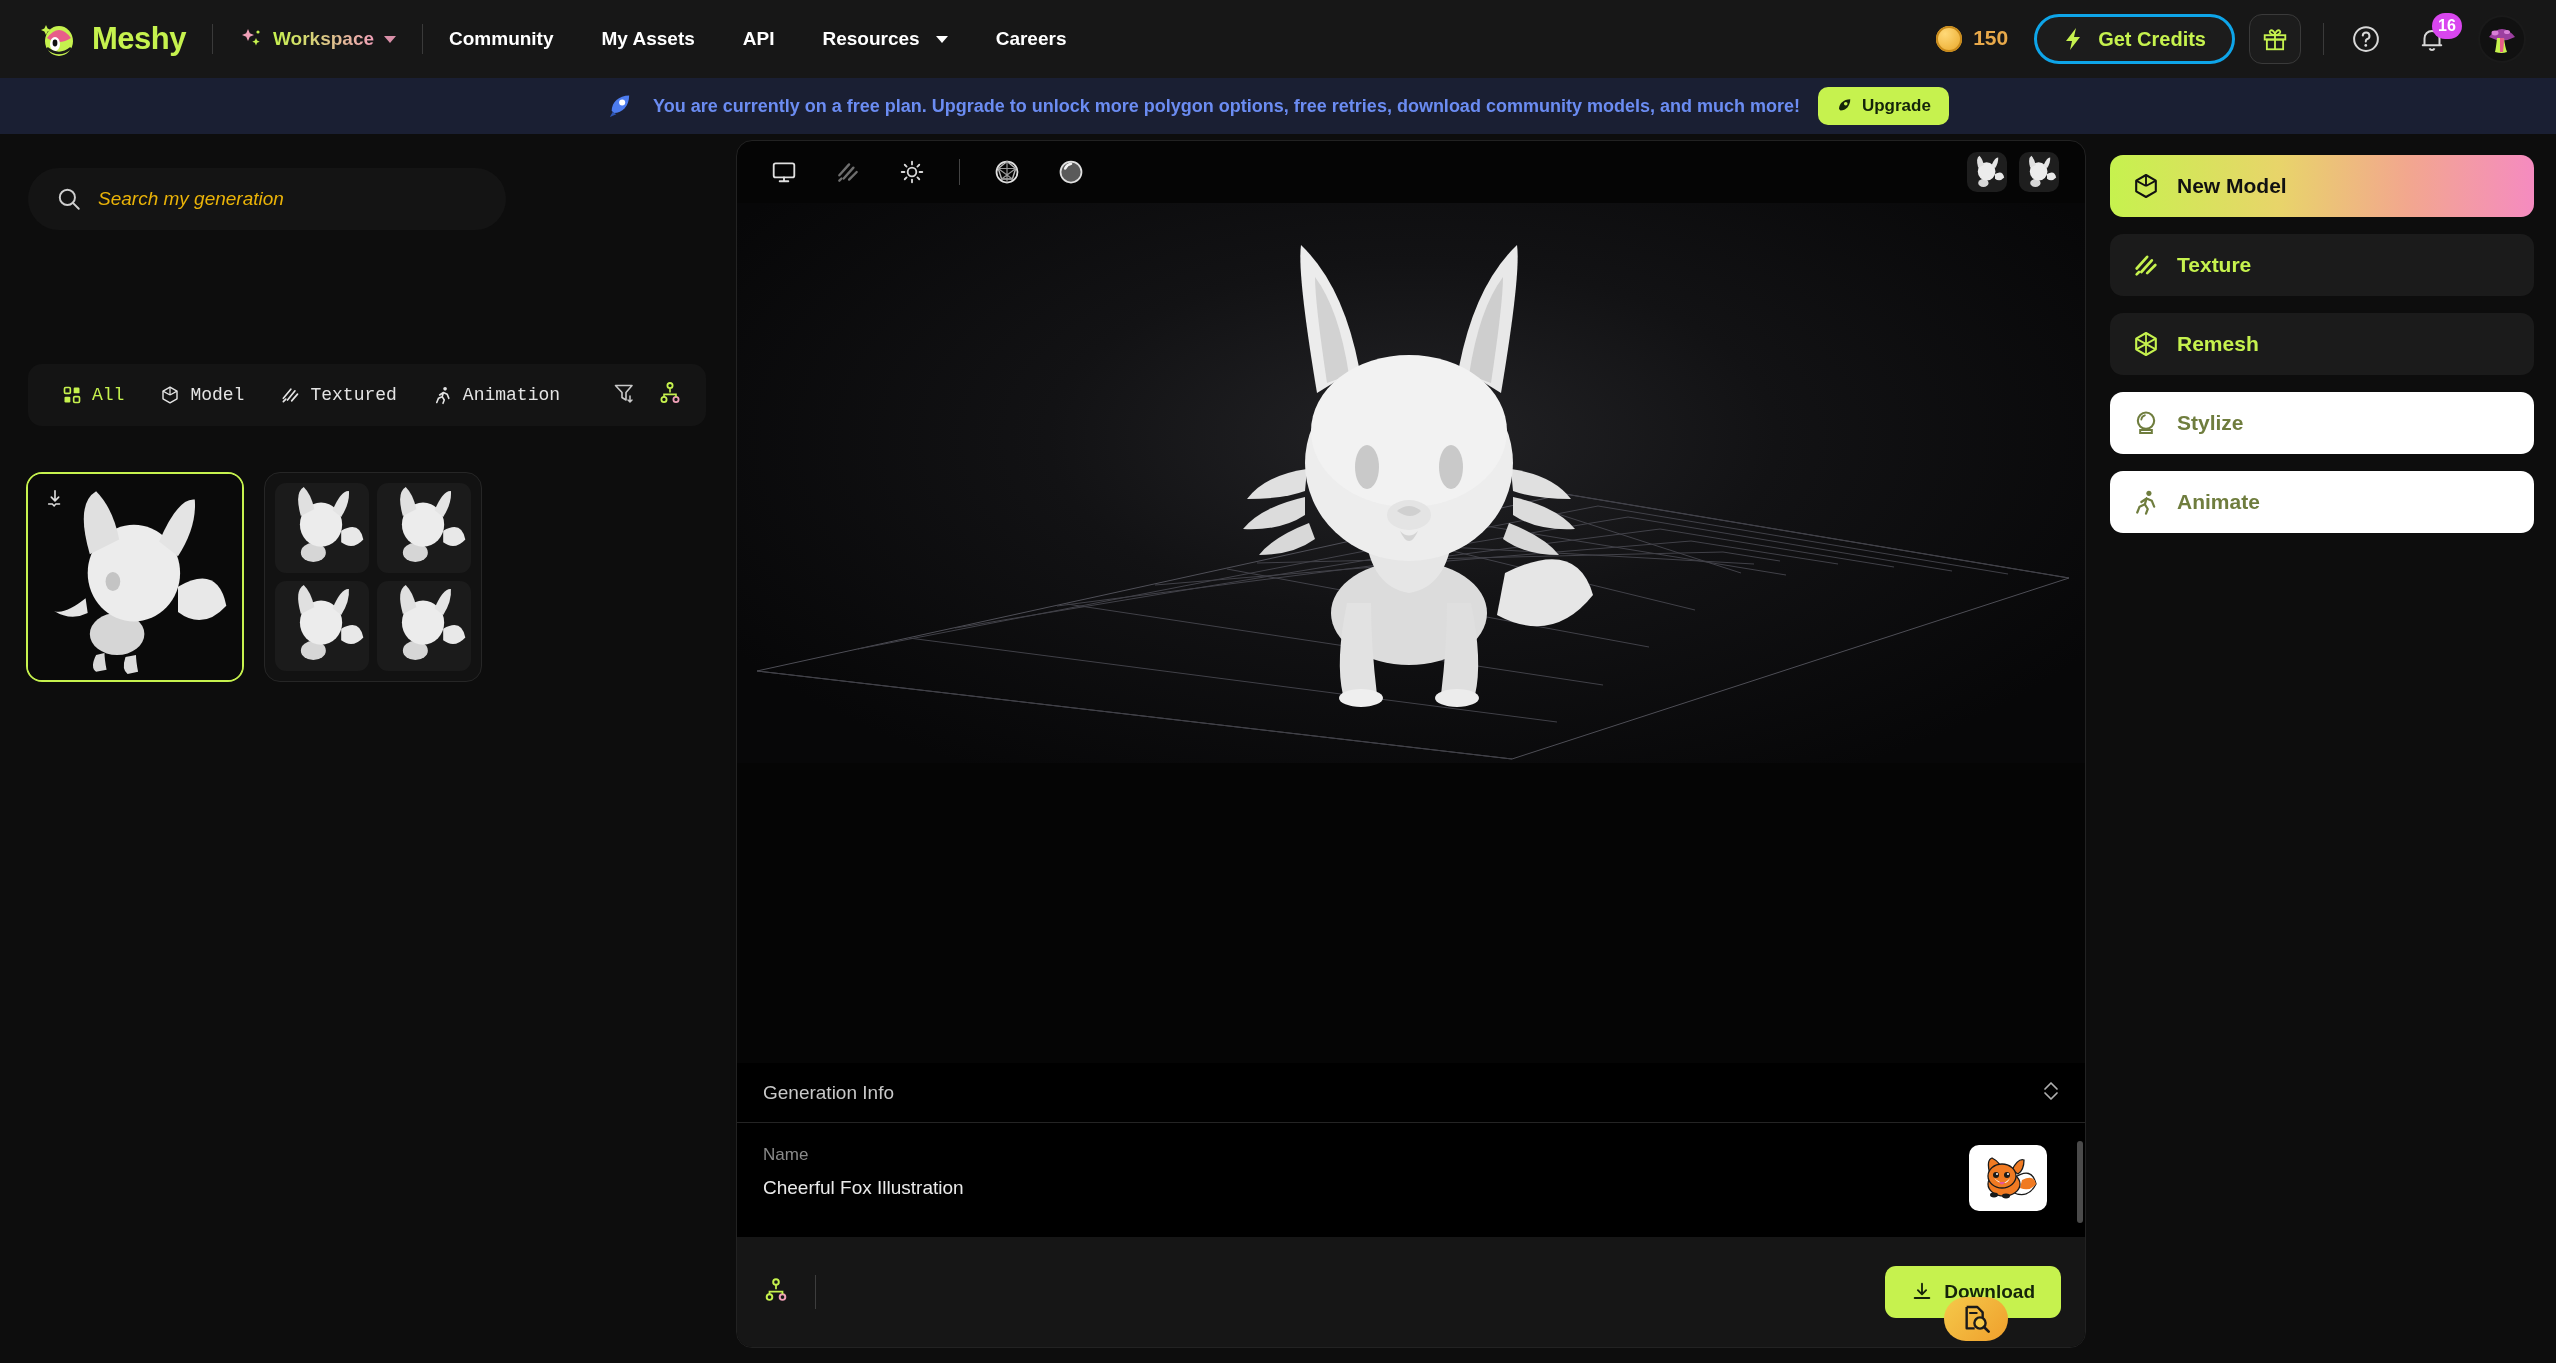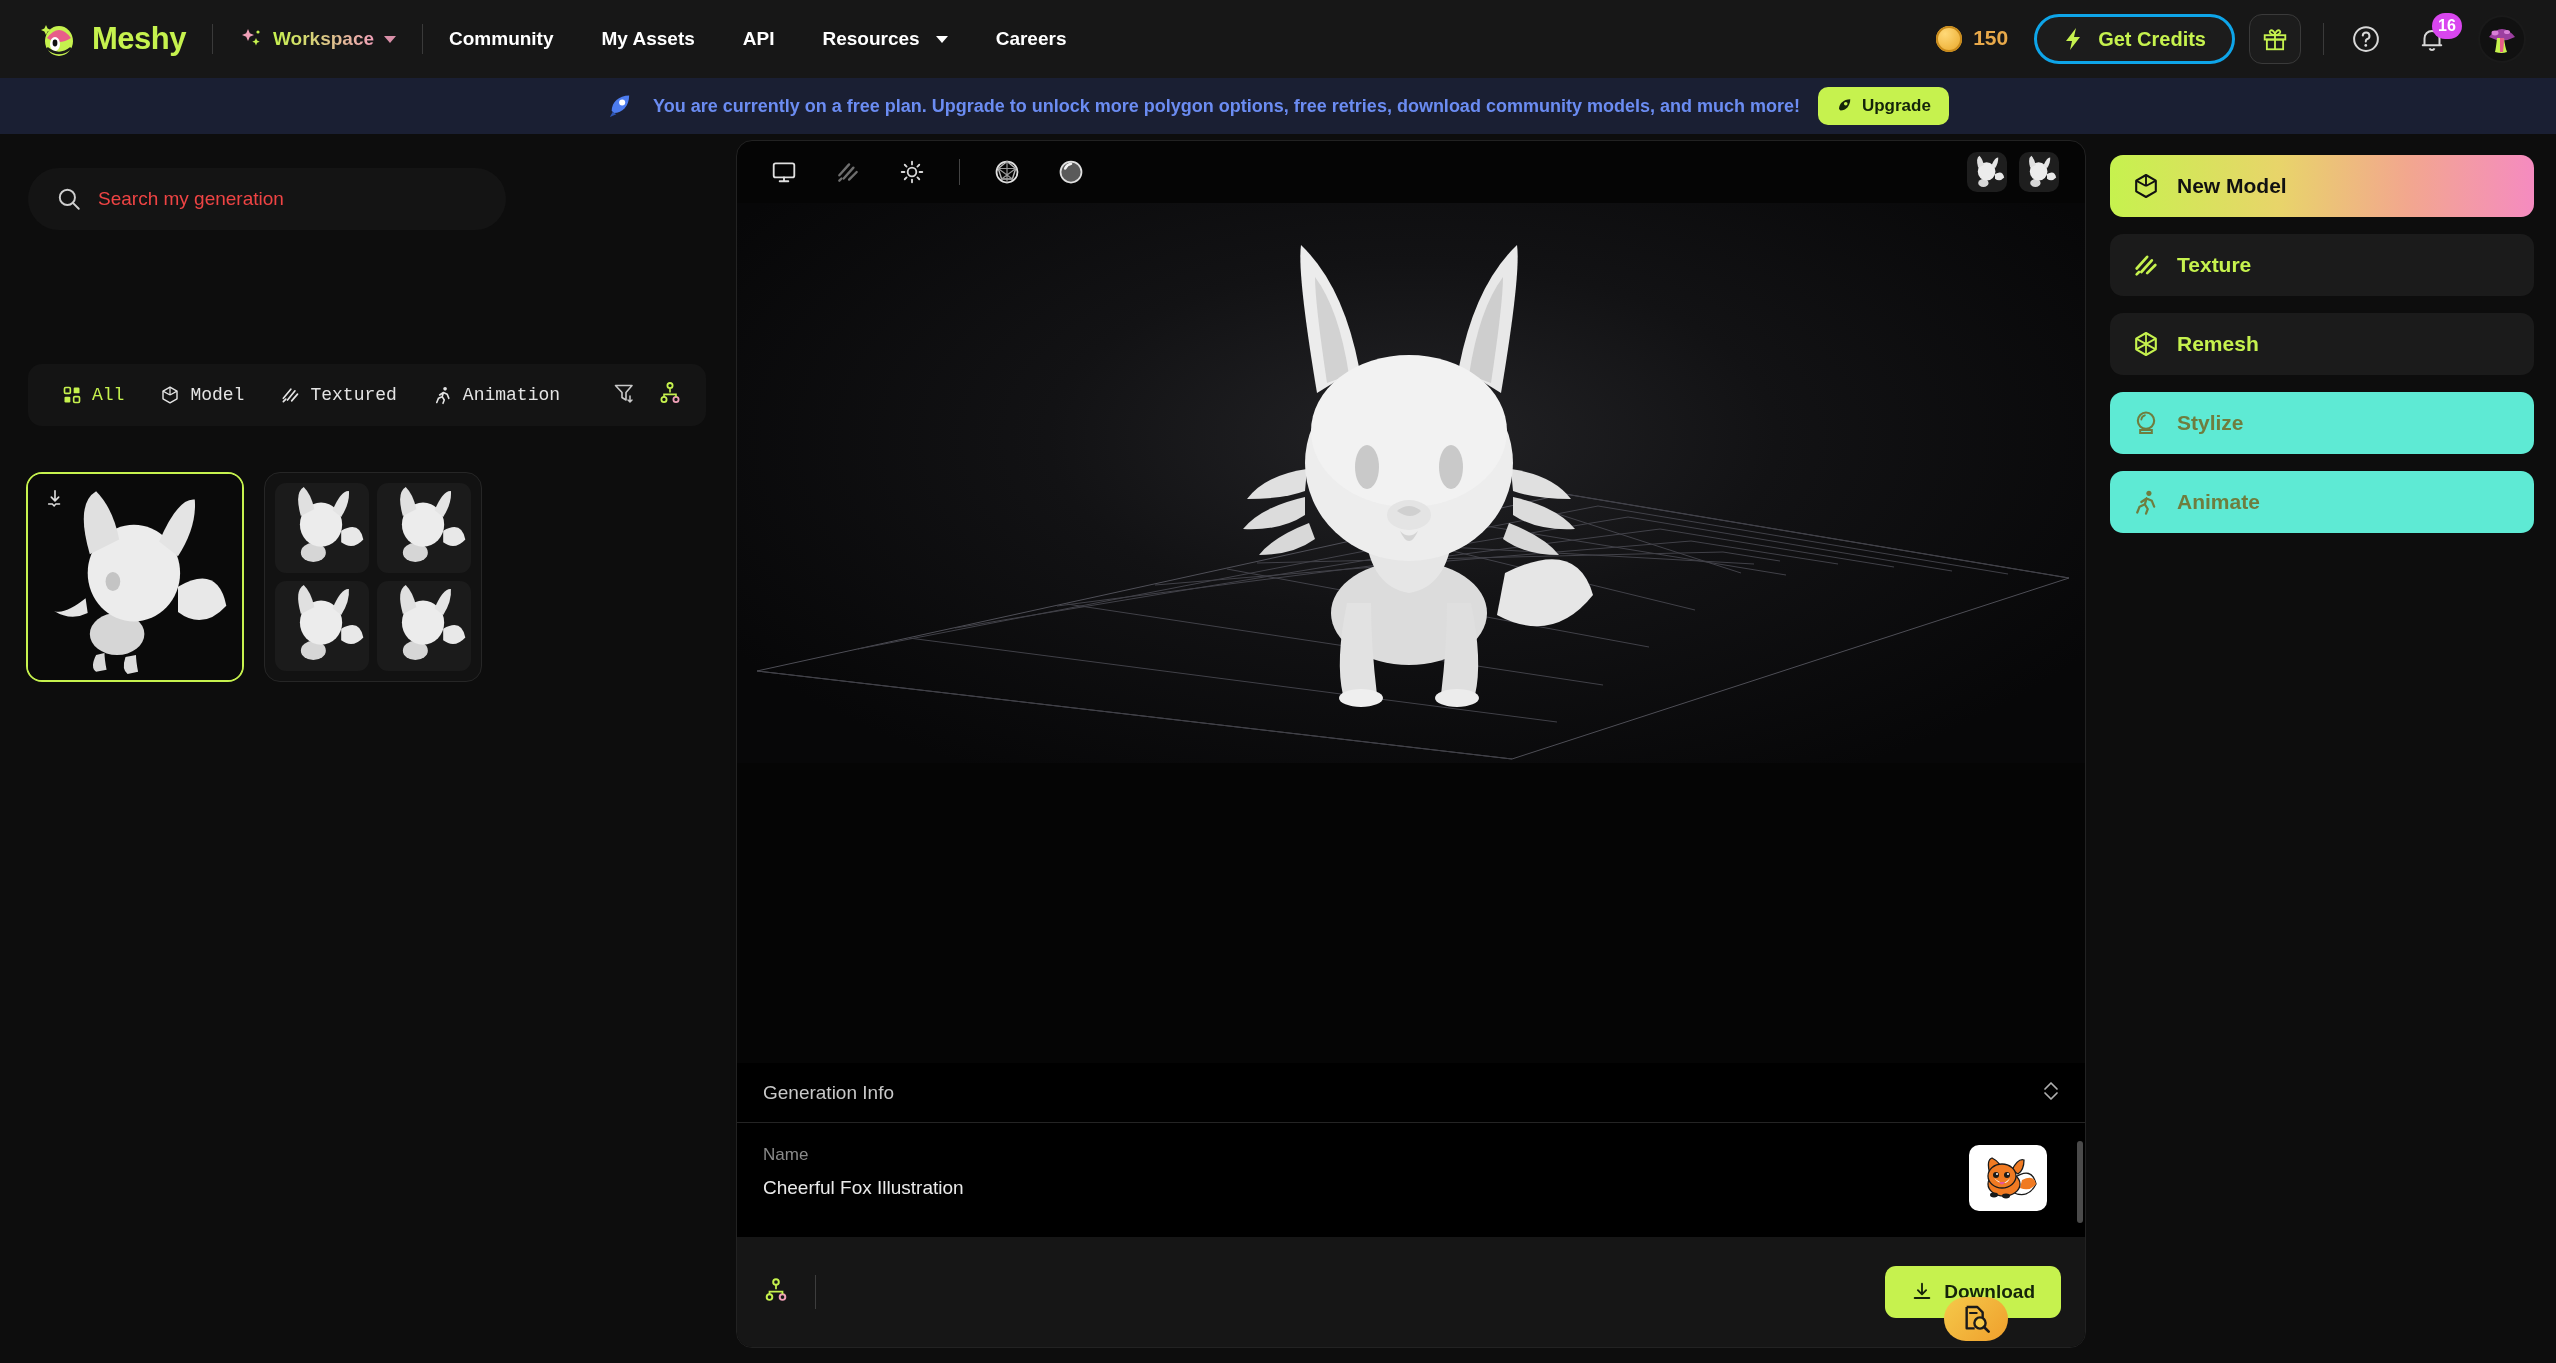--- a/index.html
+++ b/index.html
@@ -87,21 +87,21 @@
   .left {
     position: absolute; top: 134px; left: 0; width: 732px; height: 1229px;
     background: #0d0d0d;
   }
   .search {
     position: absolute; top: 34px; left: 28px; width: 478px; height: 62px;
     background: #141414; border-radius: 31px;
     display: flex; align-items: center; gap: 16px; padding: 0 28px;
     cursor: text;
   }
-  .search-ph { font-size: 19px; color: #ef4444; }
+  .search-ph { font-size: 19px; color: #eab308; font-style: italic; }
 
   .filters {
     position: absolute; top: 230px; left: 28px; width: 678px; height: 62px;
     background: #141414; border-radius: 14px;
     display: flex; align-items: center; padding: 0 20px; gap: 8px; font-family: Liberation Mono, monospace;
   }
   .f-tab {
     display: flex; align-items: center; gap: 10px;
     padding: 8px 14px; border-radius: 9px; cursor: pointer;
     font-size: 18px; color: #e4e4e4; white-space: nowrap;
@@ -188,21 +188,21 @@
   
   .right { position: absolute; top: 155px; left: 2110px; width: 424px; }
   .act {
     height: 62px; border-radius: 13px; margin-bottom: 17px;
     display: flex; align-items: center; gap: 17px; padding: 0 22px;
     background: #1b1b1b; cursor: pointer;
   }
   .act span { font-size: 21px; font-weight: bold; color: #c6f24e; }
   .act.primary { background: linear-gradient(90deg, #c6f24e 0%, #e8d46a 40%, #f2a78e 70%, #f58bc0 100%); }
   .act.primary span { color: #111; }
-  .act.disabled { background: #5eead4; }
+  .act.disabled { background: #ffffff; }
   .act.disabled span { color: #6f7d3e; }
 
   .fab {
     position: absolute; right: 28px; bottom: 22px;
     width: 64px; height: 44px; border-radius: 22px;
     background: linear-gradient(135deg, #f5c94a, #ef9f2c);
     display: flex; align-items: center; justify-content: center; cursor: pointer;
   }
 </style>
 </head>

